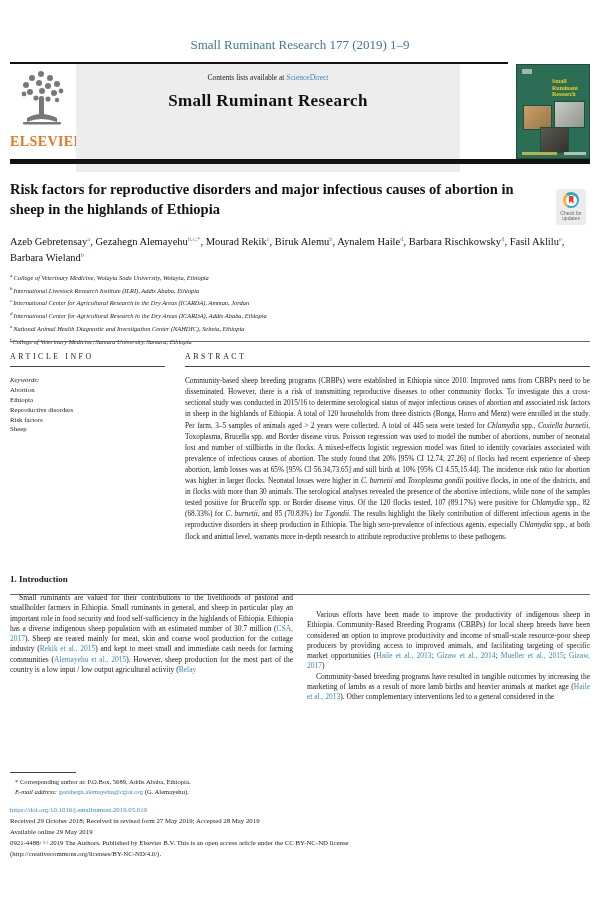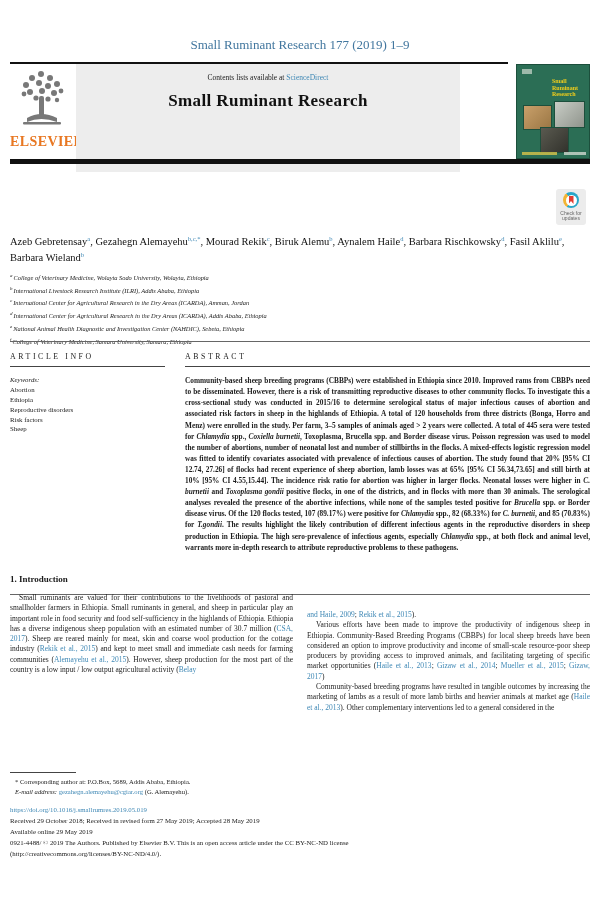--- a/index.html
+++ b/index.html
@@ -59,21 +59,21 @@
   .hairline{position:absolute;left:10px;width:580px;height:1px;background:#666;}
   .hl1{top:341px;}
   .hl2{top:594px;}
 
   .info-col{position:absolute;top:352px;left:10px;width:155px;}
   .abs-col{position:absolute;top:352px;left:185px;width:405px;}
   .col-heading{font-size:7.8px;letter-spacing:2.6px;color:#222;}
   .col-rule{height:1.2px;background:#444;margin-top:5px;margin-bottom:8px;}
   .kw-label{font-size:6.8px;font-style:italic;line-height:10px;}
   .kw-item{font-size:6.8px;line-height:9.8px;}
-  .abstract-text{font-size:7.3px;line-height:11.1px;text-align:justify;color:#1b1b1b;font-weight:bold;}
+  .abstract-text{font-size:7.3px;line-height:11.1px;text-align:justify;color:#1b1b1b;}
 
   .body-left{position:absolute;top:574px;left:10px;width:283px;}
   .body-right{position:absolute;top:610px;left:307px;width:283px;}
   .section-heading{font-size:9px;font-weight:bold;margin:0 0 9px 0;}
   .bodyp{font-size:7.5px;line-height:10.3px;text-align:justify;margin:0;}
   .bodyp.indent{text-indent:9px;}
 
   .footnote{position:absolute;top:772px;left:10px;width:283px;}
   .footnote-rule{width:66px;height:1px;background:#444;margin-bottom:4px;}
   .fn-line{font-size:6.6px;line-height:9.6px;}
@@ -131,20 +131,21 @@
       <div class="cover-title">Small Ruminant Research</div>
       <div class="cover-photo photo1"></div>
       <div class="cover-photo photo2"></div>
       <div class="cover-photo photo3"></div>
       <div class="cover-footline"></div>
     </div>
   </div>
 
   <div class="thickline"></div>
 
+  <h1 class="title-block" style="margin:0;">Risk factors for reproductive disorders and major infectious causes of abortion in sheep in the highlands of Ethiopia</h1>
 
   <div class="badge">
     <div class="badge-ring">
       <div class="badge-inner">
           <div class="badge-bookmark"></div>
         </div>
     </div>
     <div class="badge-label">Check for updates</div>
   </div>
 
@@ -179,21 +180,20 @@
   </div>
 
   <div class="hairline hl2"></div>
 
   <div class="body-left">
     <h2 class="section-heading">1. Introduction</h2>
     <p class="bodyp indent"><span>Small ruminants are valued for their contributions to the livelihoods of pastoral and smallholder farmers in Ethiopia. Small ruminants in general, and sheep in particular play an important role in food security and food self-sufficiency in the highlands of Ethiopia. Ethiopia has a diverse indigenous sheep population with an estimated number of 30.7 million (</span><span class="seg-l">CSA, 2017</span><span>). Sheep are reared mainly for meat, skin and coarse wool production for the cottage industry (</span><span class="seg-l">Rekik et al., 2015</span><span>) and kept to meet small and immediate cash needs for farming communities (</span><span class="seg-l">Alemayehu et al., 2015</span><span>). However, sheep production for the most part of the country is a low input / low output agricultural activity (</span><span class="seg-l">Belay</span></p>
   </div>
 
   <div class="body-right">
-    <p class="bodyp"><span class="seg-l">and Haile, 2009</span><span>; </span><span class="seg-l">Rekik et al., 2015</span><span>).</span></p>
     <p class="bodyp indent"><span>Various efforts have been made to improve the productivity of indigenous sheep in Ethiopia. Community-Based Breeding Programs (CBBPs) for local sheep breeds have been considered an option to improve productivity and income of small-scale resource-poor sheep producers by providing access to improved animals, and facilitating targeting of specific market opportunities (</span><span class="seg-l">Haile et al., 2013</span><span>; </span><span class="seg-l">Gizaw et al., 2014</span><span>; </span><span class="seg-l">Mueller et al., 2015</span><span>; </span><span class="seg-l">Gizaw, 2017</span><span>)</span></p>
     <p class="bodyp indent"><span>Community-based breeding programs have resulted in tangible outcomes by increasing the marketing of lambs as a result of more lamb births and heavier animals at market age (</span><span class="seg-l">Haile et al., 2013</span><span>). Other complementary interventions led to a general considered in the</span></p>
   </div>
 
   <div class="footnote">
     <div class="footnote-rule"></div>
     <div class="fn-line ind">* Corresponding author at: P.O.Box, 5689, Addis Ababa, Ethiopia.</div>
     <div class="fn-line ind"><span class="seg-i">E-mail address: </span><span class="seg-l">gezahegn.alemayehu@cgiar.org</span><span> (G. Alemayehu).</span></div>
   </div>
 

